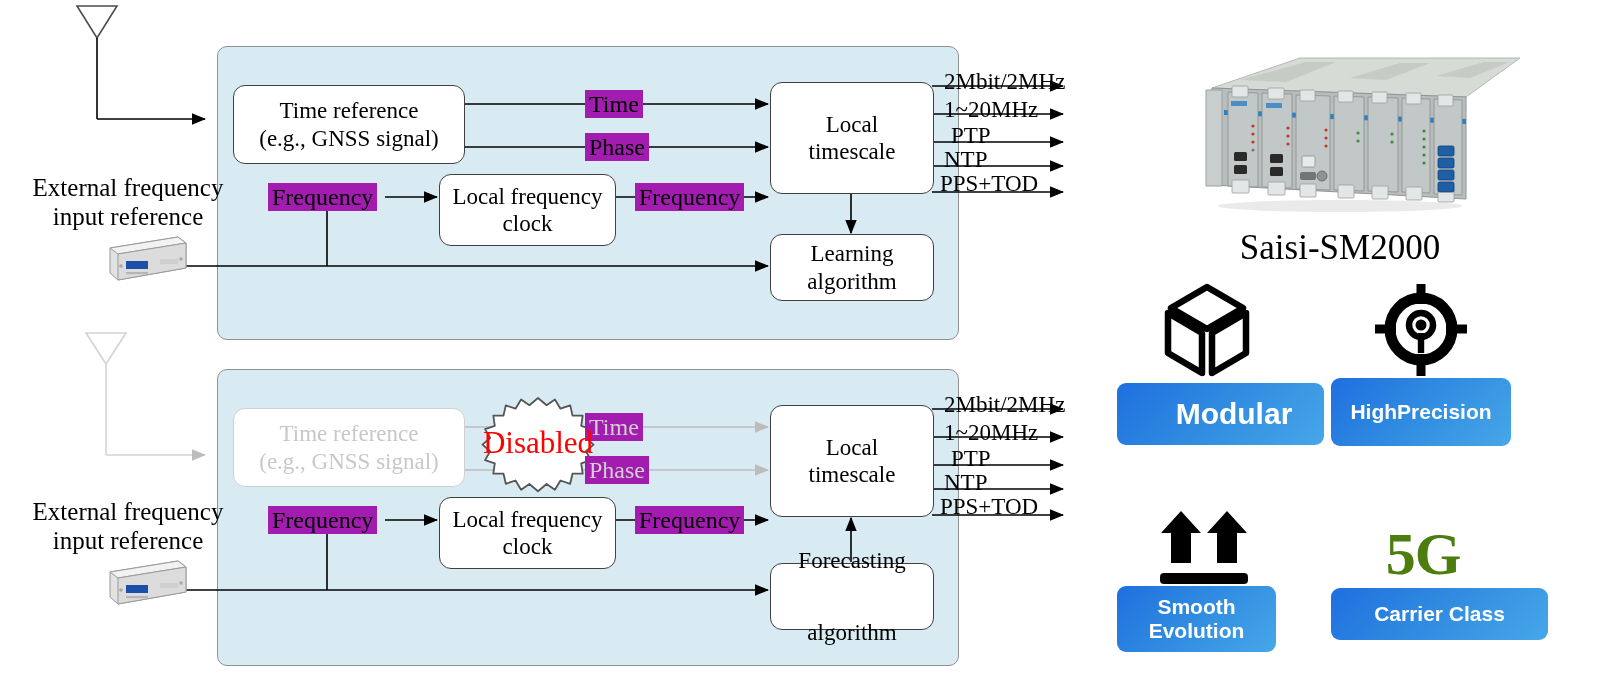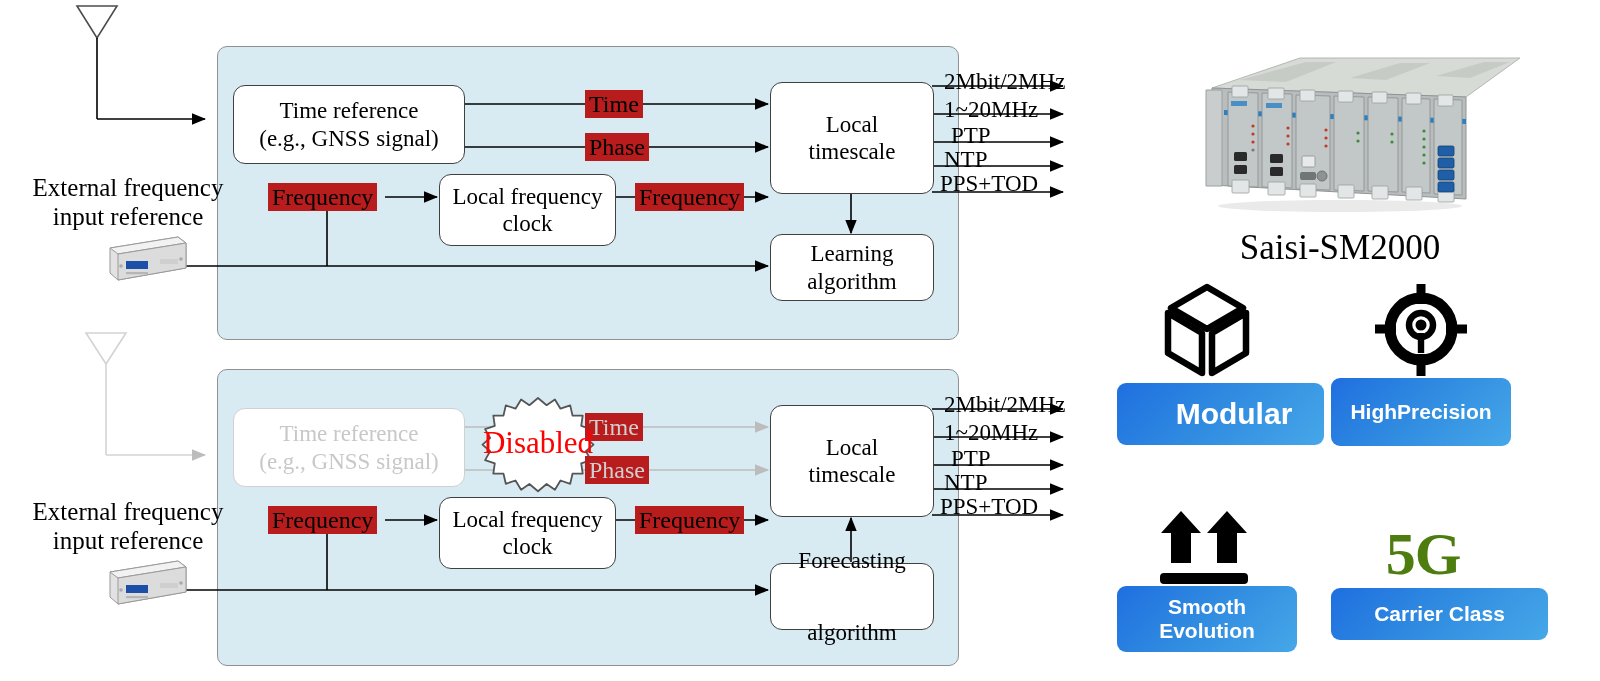--- a/index.html
+++ b/index.html
@@ -10,21 +10,21 @@
   
   .panel{position:absolute;background:#d8eaf2;border:1.5px solid #8f9194;border-radius:10px;}
 
   
   .nbox{position:absolute;background:#ffffff;border:1.5px solid #404040;border-radius:12px;
         display:flex;align-items:center;justify-content:center;text-align:center;
         font-family:"Liberation Serif", serif;color:#000;line-height:1.18;}
   .nbox.dim{border-color:#d0d0d0;color:#c8c8c8;}
 
   
-  .chip{position:absolute;background:#b91c1c;color:#000;line-height:1;
+  .chip{position:absolute;background:#a21caf;color:#000;line-height:1;
         font-family:"Liberation Serif", serif;white-space:nowrap;
         display:flex;align-items:center;justify-content:center;}
   .chip.dim{color:#cfcfcf;}
 
   
   .ptext{position:absolute;white-space:nowrap;color:#000;
          font-family:"Liberation Serif", serif;line-height:1.15;}
 
   .outlab{position:absolute;white-space:nowrap;color:#000;background:transparent;
           font-family:"Liberation Serif", serif;line-height:1;}
@@ -345,21 +345,21 @@
 
   <div class="badge" style="left:1117px;top:383px;width:180px;height:62px;font-size:30px;padding-left:27px;">
     <span>Modular</span>
   </div>
 
   <div class="badge" style="left:1331px;top:378px;width:180px;height:68px;font-size:21px;flex-direction:row;">
     <span>High</span>
     <span>Precision</span>
   </div>
 
-  <div class="badge" style="left:1117px;top:586px;width:180px;height:66px;font-size:21px;flex-direction:column;">
+  <div class="badge" style="left:1117px;top:586px;width:159px;height:66px;font-size:21px;flex-direction:column;">
     <span>Smooth</span>
     <span>Evolution</span>
   </div>
 
   <div class="badge" style="left:1331px;top:588px;width:217px;height:52px;font-size:21px;">
     <span>Carrier Class</span>
   </div>
 
   <div class="fiveg" style="left:1378px;top:505px;width:90px;text-align:center;font-size:60px;">5G</div>
 

